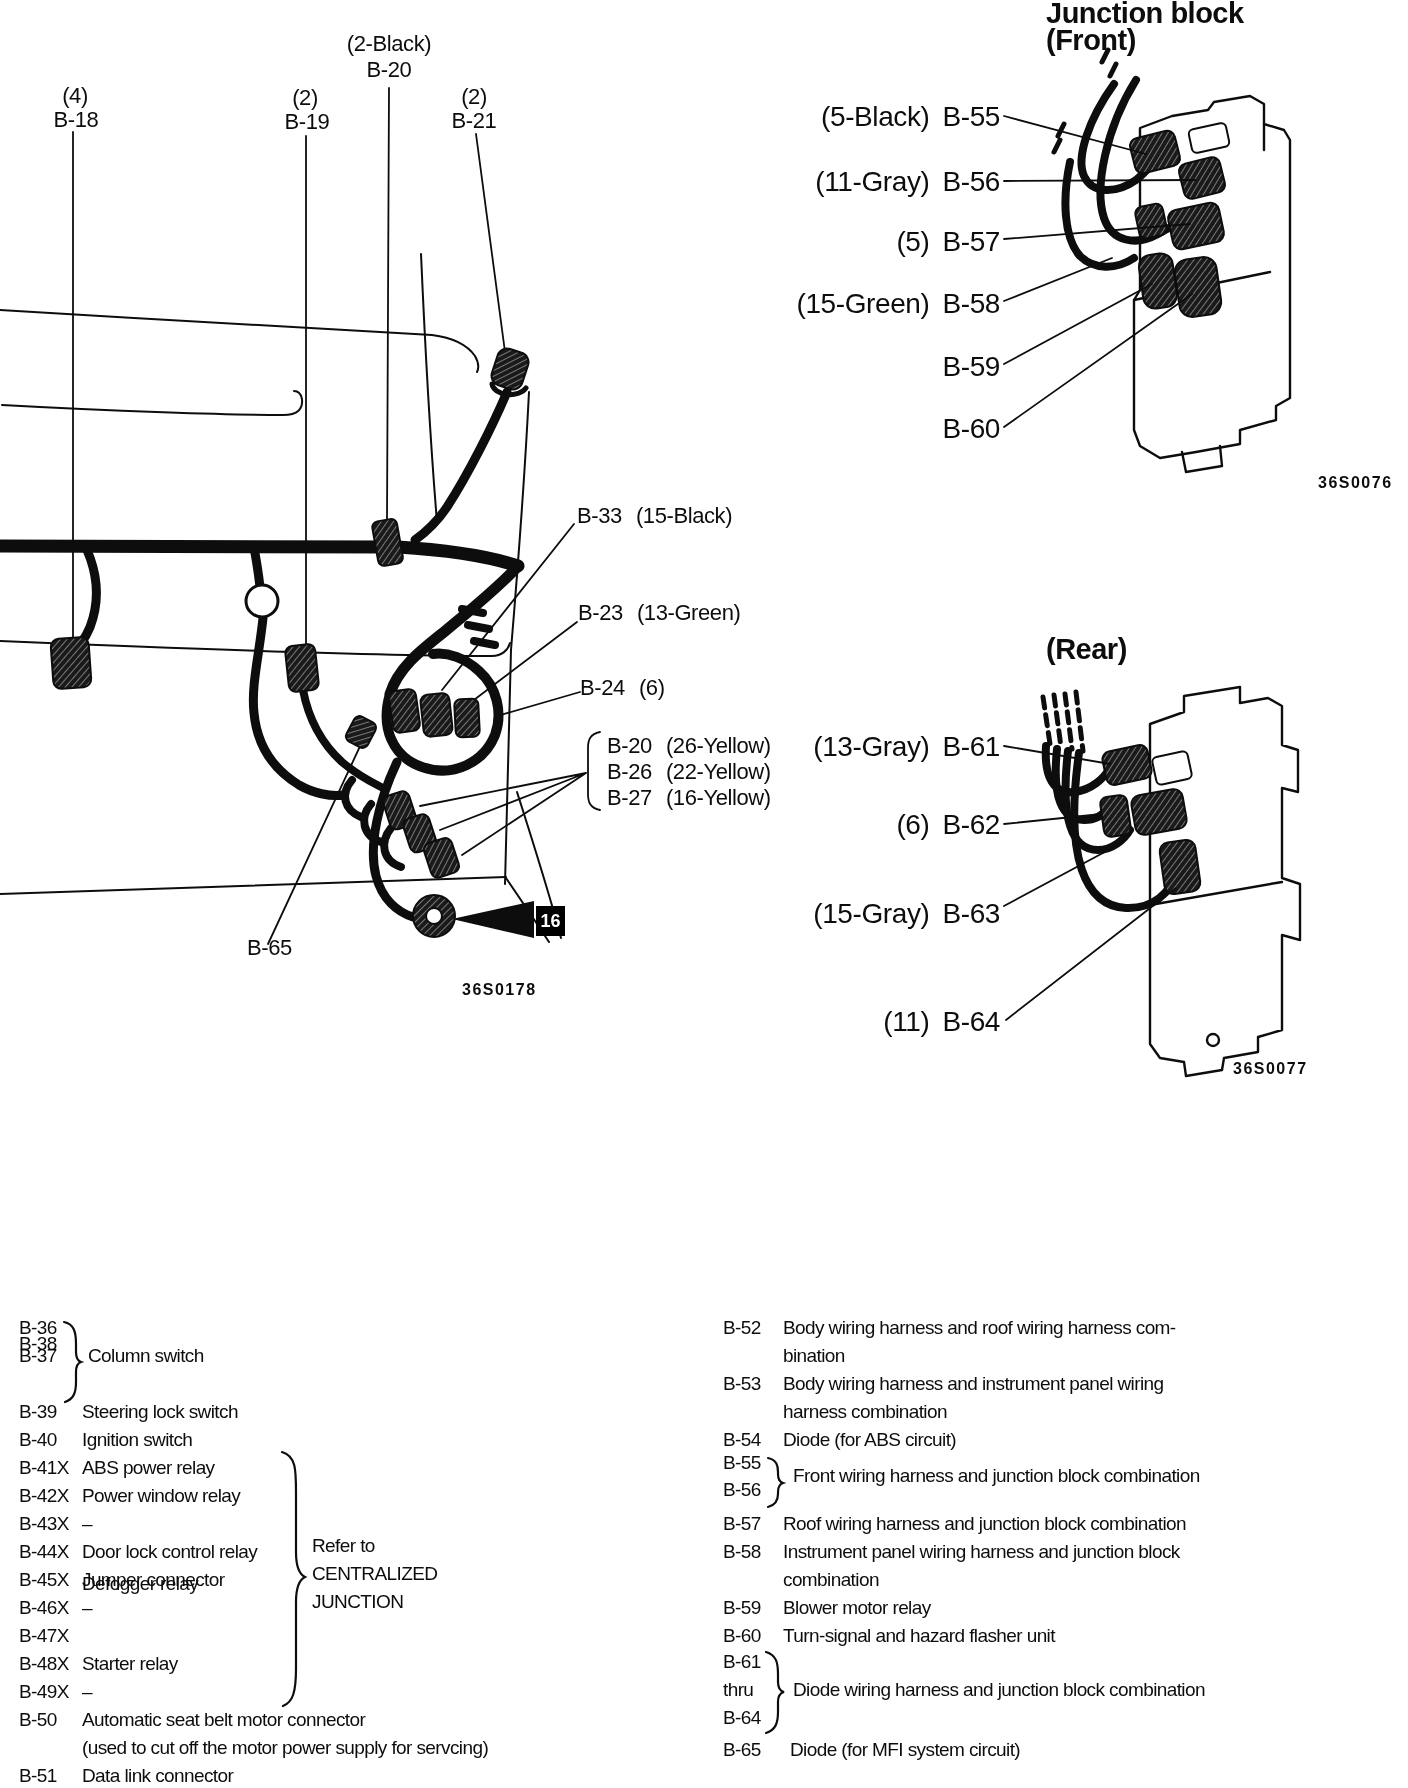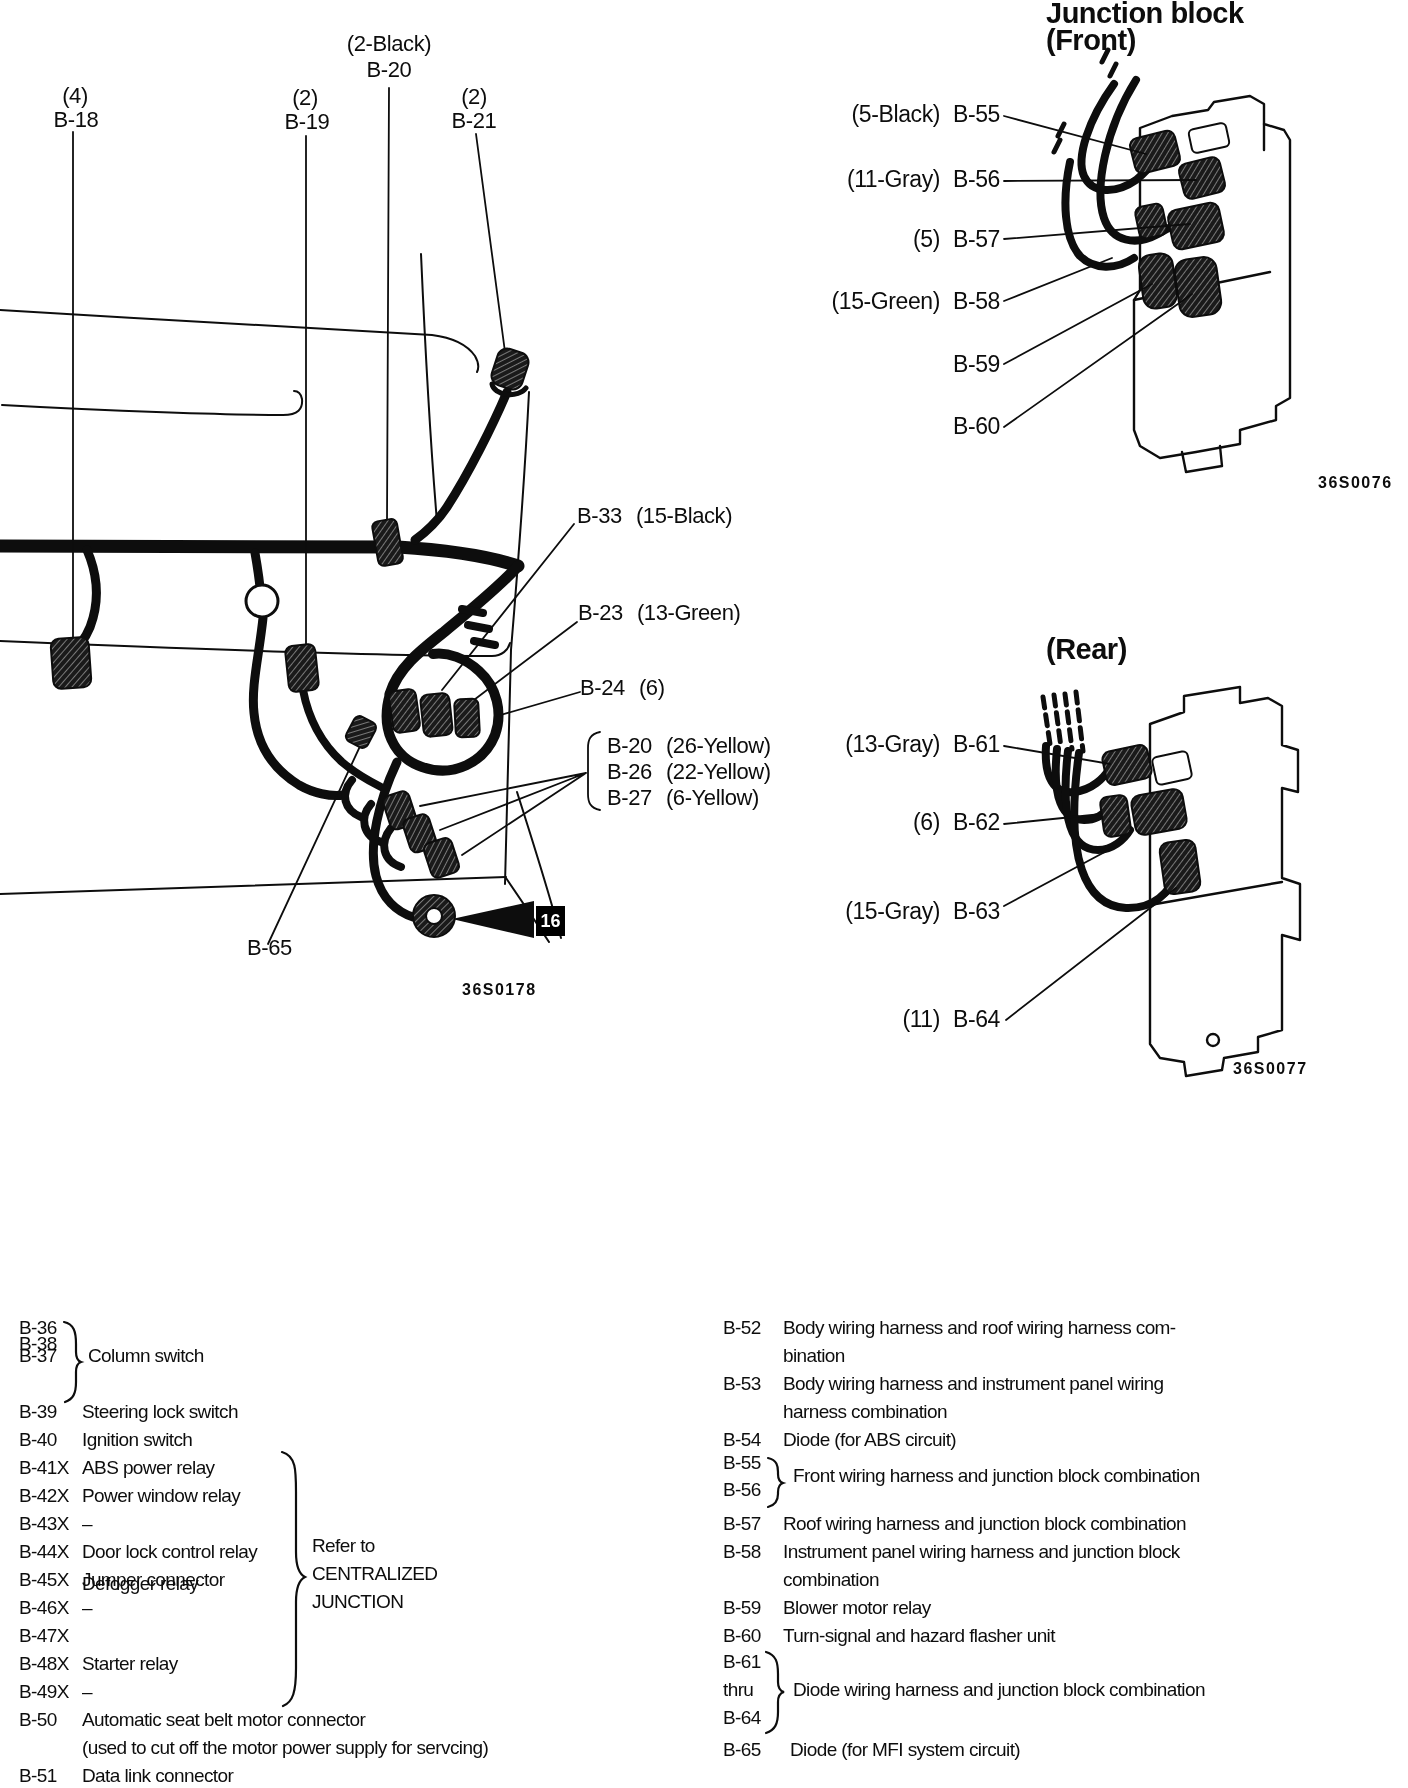--- a/index.html
+++ b/index.html
@@ -3,21 +3,21 @@
 <meta charset="utf-8">
 <style>
   html,body{margin:0;padding:0;background:#fff;}
   #page{position:relative;width:1408px;height:1788px;background:#ffffff;
         font-family:"Liberation Sans",sans-serif;color:#0d0d0d;overflow:hidden;}
   #art{position:absolute;left:0;top:0;z-index:1;}
   .t{position:absolute;z-index:2;white-space:nowrap;font-size:22px;letter-spacing:-0.4px;line-height:1.05;color:#0d0d0d;}
   .ctr{transform:translateX(-50%);}
   .big{font-size:29px;font-weight:bold;letter-spacing:-0.5px;}
   .figid{position:absolute;z-index:2;font-size:16px;font-weight:bold;letter-spacing:1.5px;white-space:nowrap;}
-  .rlbl{position:absolute;z-index:2;right:408px;text-align:right;font-size:23px;letter-spacing:-0.4px;white-space:nowrap;}
+  .rlbl{position:absolute;z-index:2;right:408px;text-align:right;font-size:28px;letter-spacing:-0.4px;white-space:nowrap;}
   .rlbl .sz{margin-right:13px;}
   .pair .cd{margin-right:14px;}
   .leg{font-size:19px;letter-spacing:-0.6px;}
   .badge{position:absolute;z-index:3;left:536px;top:906px;width:29px;height:30px;background:#000;
          color:#fff;font-size:18px;font-weight:bold;text-align:center;line-height:30px;}
 </style>
 </head>
 <body>
 
 <div id="page">
@@ -178,21 +178,21 @@
   <div class="t pair" style="left:580px;top:676px">
     <span class="cd">B-24</span><span>(6)</span>
   </div>
   <div class="t pair" style="left:607px;top:734px">
     <span class="cd">B-20</span><span>(26-Yellow)</span>
   </div>
   <div class="t pair" style="left:607px;top:760px">
     <span class="cd">B-26</span><span>(22-Yellow)</span>
   </div>
   <div class="t pair" style="left:607px;top:786px">
-    <span class="cd">B-27</span><span>(6-Yellow)</span>
+    <span class="cd">B-27</span><span>(16-Yellow)</span>
   </div>
   <span class="t" style="left:247px;top:936px">B-65</span>
 
   <div class="badge">16</div>
   <span class="figid" style="left:462px;top:981px">36S0178</span>
 
   <div class="t big" style="left:1046px;top:-2px">Junction block</div>
   <div class="t big" style="left:1046px;top:25px">(Front)</div>
 
   <div class="rlbl" style="top:101px">

